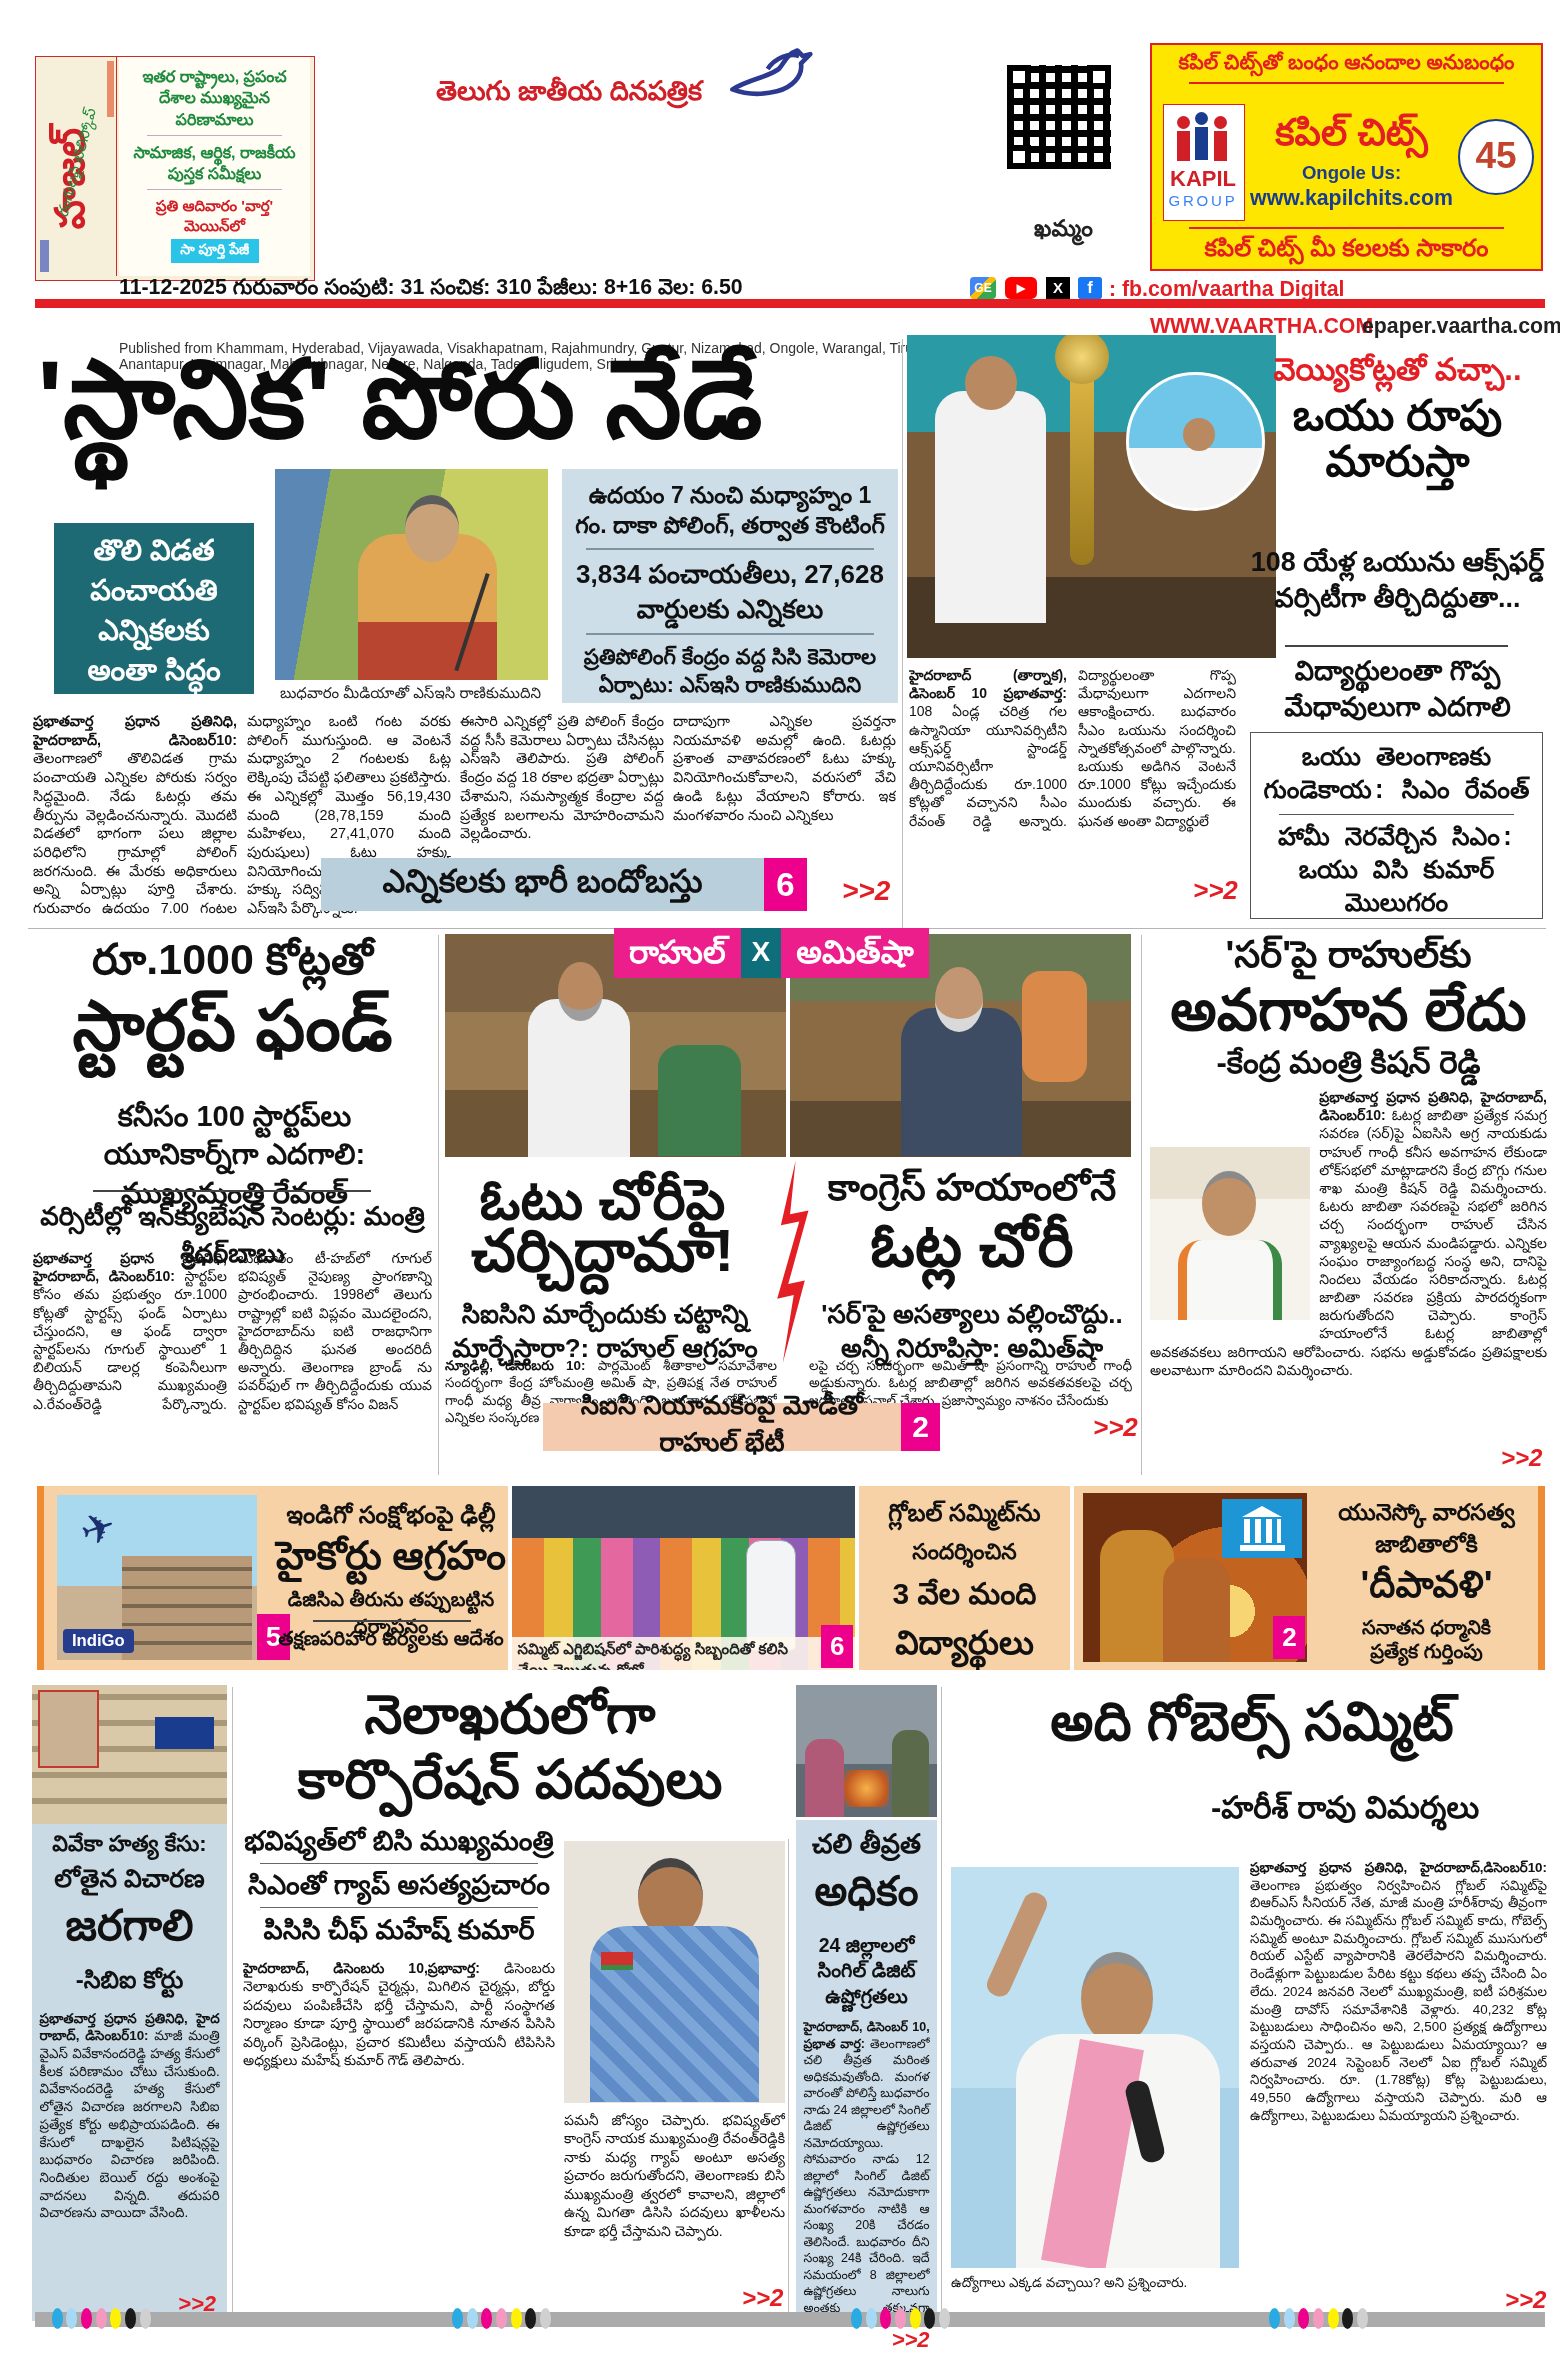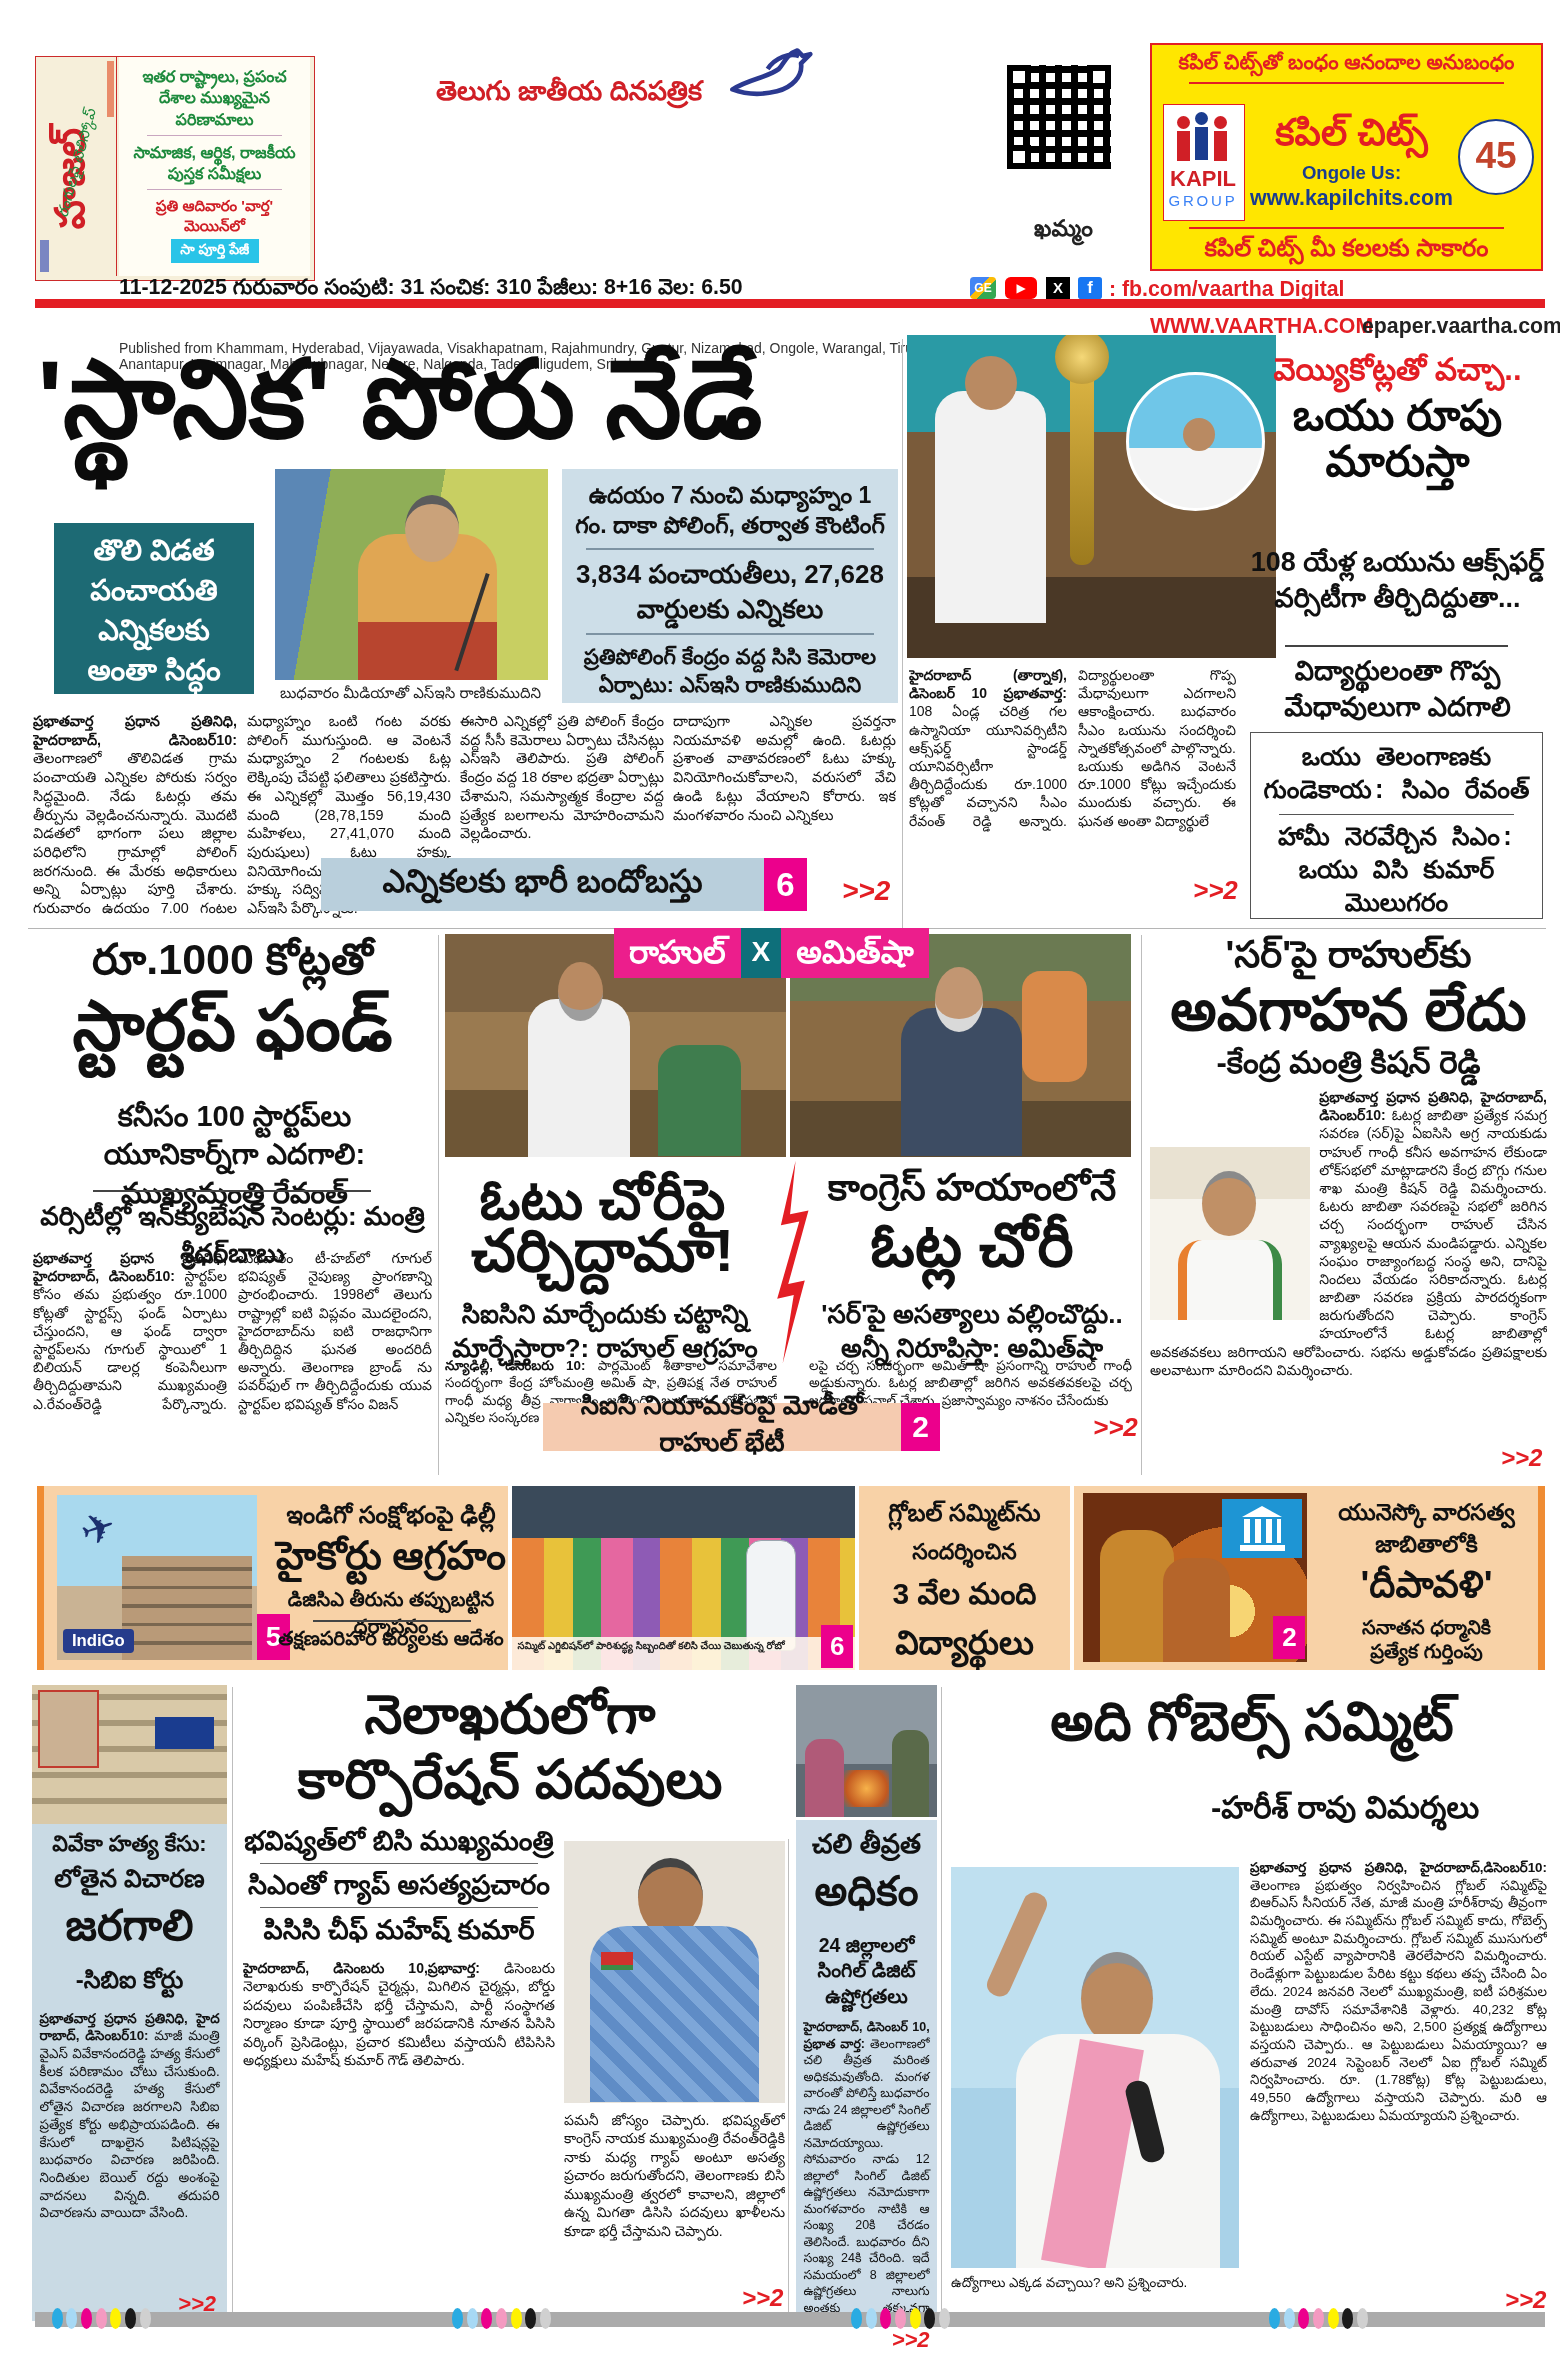--- a/index.html
+++ b/index.html
@@ -258,21 +258,21 @@
     <div class="a b c" style="left:230px;top:102px;width:234px;font-size:19.5px;">డిజిసిఎ తీరును తప్పుబట్టిన ధర్మాసనం</div>
     <div class="hair a" style="left:269px;top:134px;width:158px;height:1.9px;background:#444;"></div>
     <div class="a b c" style="left:230px;top:141px;width:234px;font-size:19.5px;">తక్షణపరిహార చర్యలకు ఆదేశం</div>
   </div>
 
   <div class="a photo" style="left:512px;top:0;width:343px;height:184px;background:
        linear-gradient(180deg,#3a4a5a 0 28%,transparent 28%),
        repeating-linear-gradient(90deg,#e8833a 0 32px,#e8c23a 32px 61px,#3f9a55 61px 89px,#e567a0 89px 121px,#8e5bb5 121px 148px);">
     <div style="position:absolute;left:234px;top:54px;width:50px;height:111px;background:#f2f4f6;border-radius:15px 15px 5.6px 5.6px;border:1.9px solid #9aa4ae;box-sizing:border-box;"></div>
     <div class="a" style="left:0;bottom:0;width:343px;height:33px;background:rgba(255,248,238,0.88);">
-      <span class="b" style="display:block;font-size:10px;padding:2.8px 37px 0 5.6px;color:#222;">సమ్మిట్ ఎగ్జిబిషన్‌లో పారిశుద్ధ్య సిబ్బందితో కలిసి చేయి చెబుతున్న రోబో</span>
+      <span class="b" style="display:block;font-size:15px;padding:2.8px 37px 0 5.6px;color:#222;">సమ్మిట్ ఎగ్జిబిషన్‌లో పారిశుద్ధ్య సిబ్బందితో కలిసి చేయి చెబుతున్న రోబో</span>
     </div>
     <span class="a badge" style="right:1.9px;bottom:1.9px;width:32px;height:43px;font-size:26px;">6</span>
   </div>
 
   <div class="a peach c" style="left:859px;top:0;width:211px;height:184px;">
     <div class="b" style="font-size:24px;padding-top:13px;">గ్లోబల్ సమ్మిట్‌ను</div>
     <div class="b" style="font-size:22px;padding-top:5.6px;">సందర్శించిన</div>
     <div class="b" style="font-size:30px;padding-top:7.4px;">3 వేల మంది</div>
     <div class="b" style="font-size:33px;padding-top:5.6px;">విద్యార్థులు</div>
   </div>

